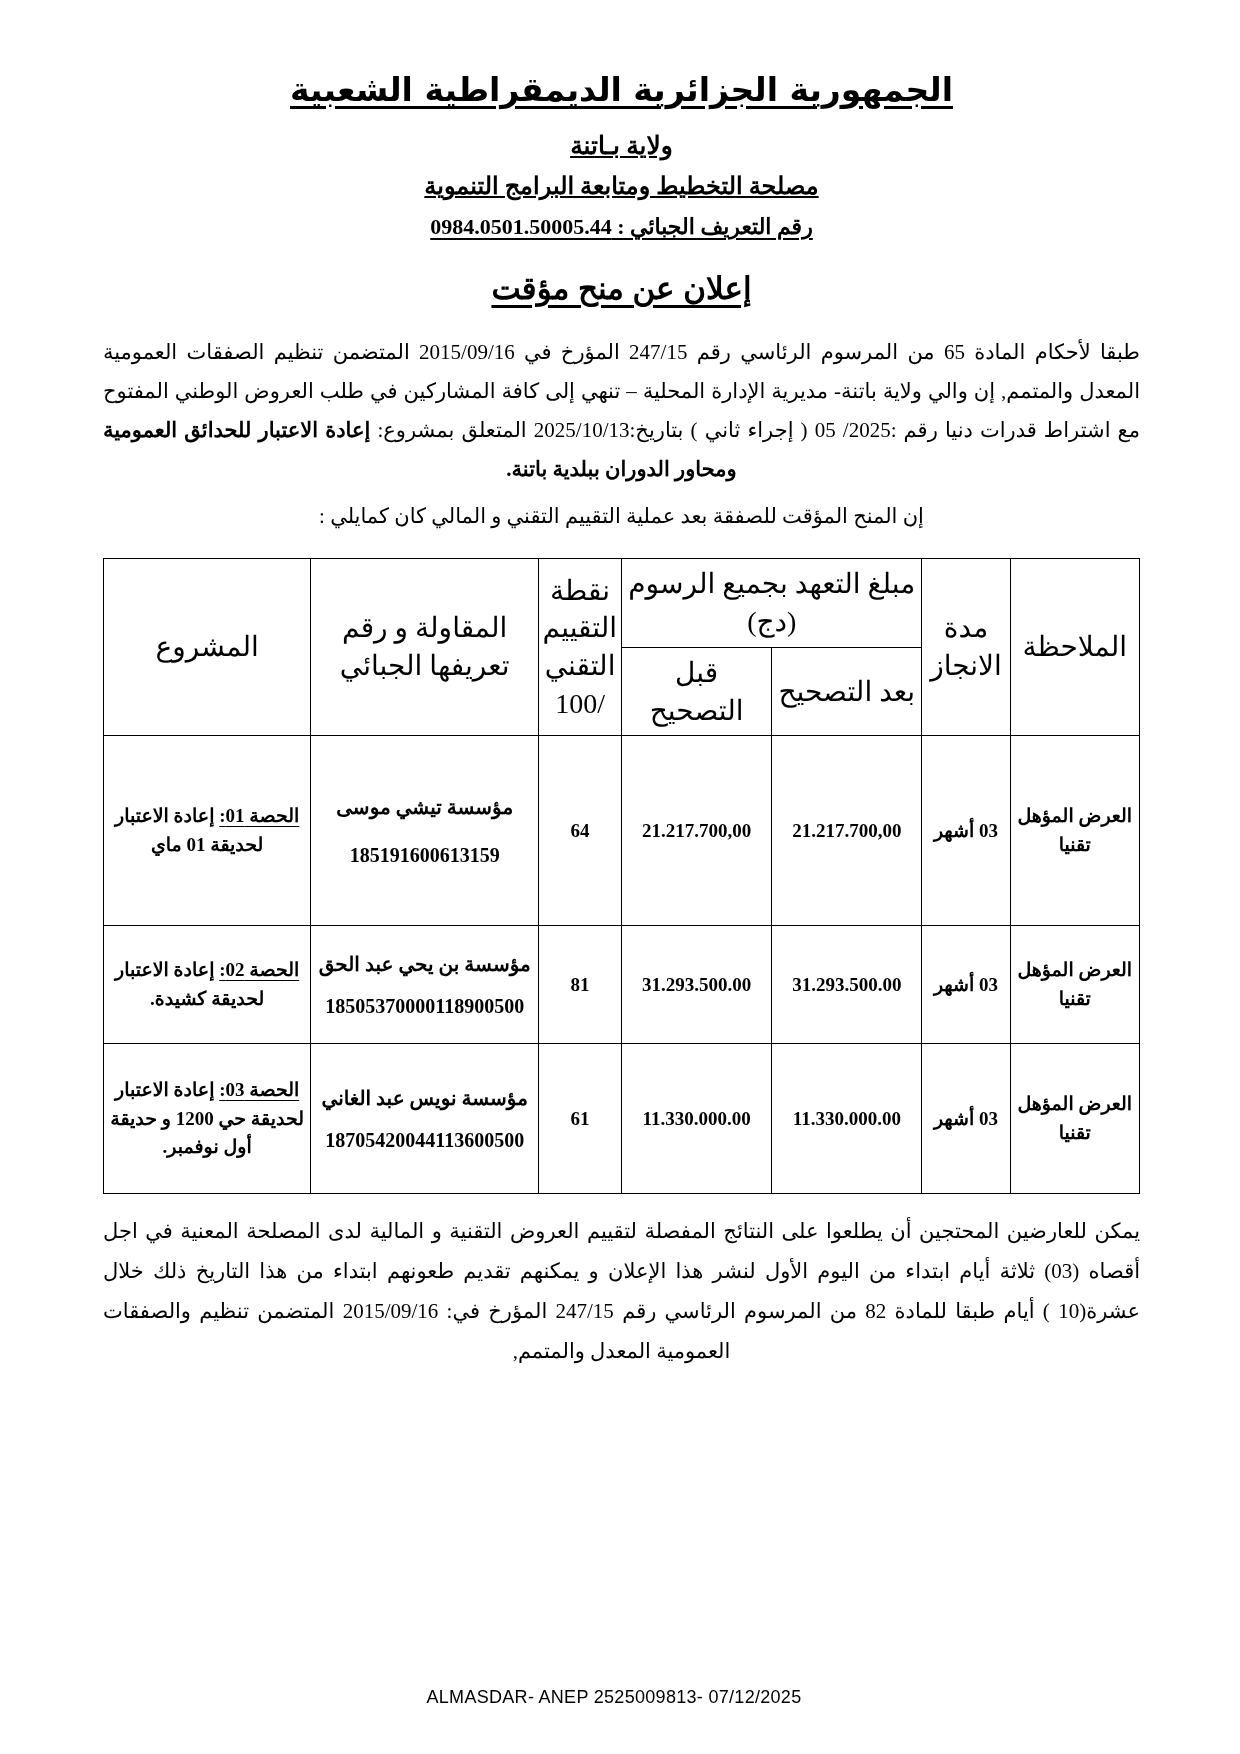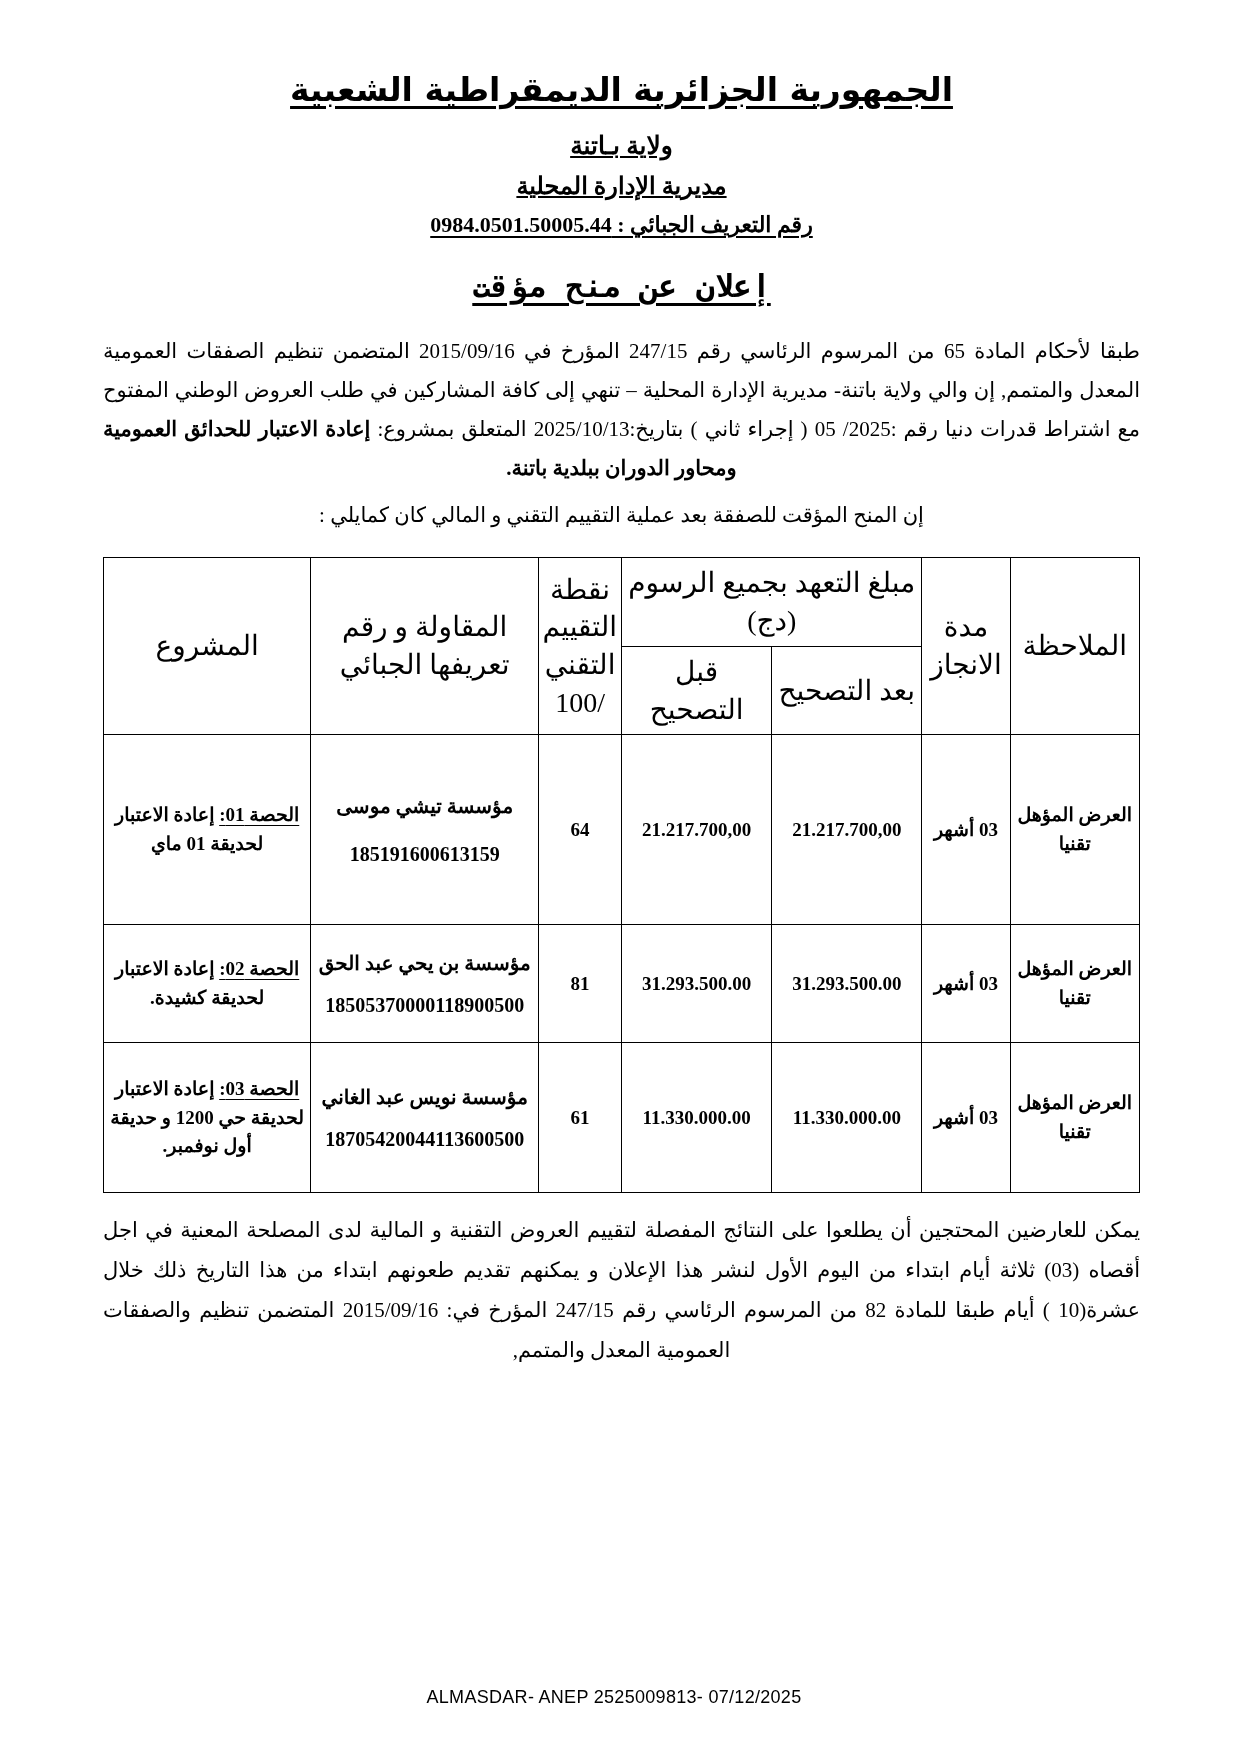--- a/index.html
+++ b/index.html
@@ -53,21 +53,21 @@
   }
   .h-nif {
     font-family: "Liberation Serif", serif;
     font-weight: bold;
     font-size: 22px;
     text-decoration: underline;
     text-underline-offset: 4px;
     margin-bottom: 30px;
   }
   .h-title {
-    font-family: Liberation Mono, monospace;
+    font-family: Liberation Sans, sans-serif;
     font-weight: bold;
     font-size: 31px;
     text-decoration: underline;
     text-underline-offset: 6px;
     margin-bottom: 26px;
   }
 
   .para {
     font-family: "Liberation Serif", serif;
     font-size: 21px;
@@ -150,21 +150,21 @@
   }
   .cellblock { display:block; }
 </style>
 </head>
 <body>
 
 <div class="page">
 
   <div class="center h-main">الجمهورية الجزائرية الديمقراطية الشعبية</div>
   <div class="center h-wilaya">ولاية بـاتنة</div>
-  <div class="center h-dir">مديرية الإدارة المحلية</div>
+  <div class="center h-service">مصلحة التخطيط ومتابعة البرامج التنموية</div>
   <div class="center h-nif">رقم التعريف الجبائي : 0984.0501.50005.44</div>
 
   <div class="center h-title">إعلان عن منح مؤقت</div>
 
   <p class="para"><span>طبقا لأحكام المادة 65 من المرسوم الرئاسي رقم 247/15 المؤرخ في 2015/09/16  المتضمن تنظيم الصفقات العمومية  المعدل والمتمم, إن والي ولاية باتنة- مديرية الإدارة المحلية – تنهي إلى كافة المشاركين في طلب العروض الوطني المفتوح مع اشتراط قدرات دنيا رقم :2025/ 05  ( إجراء ثاني ) بتاريخ:2025/10/13 المتعلق بمشروع:</span>
     <span class="b">إعادة الاعتبار للحدائق العمومية ومحاور الدوران ببلدية باتنة.</span>
   </p>
 
   <div class="para-sub">إن المنح المؤقت للصفقة بعد عملية التقييم التقني و المالي كان كمايلي :</div>
 

